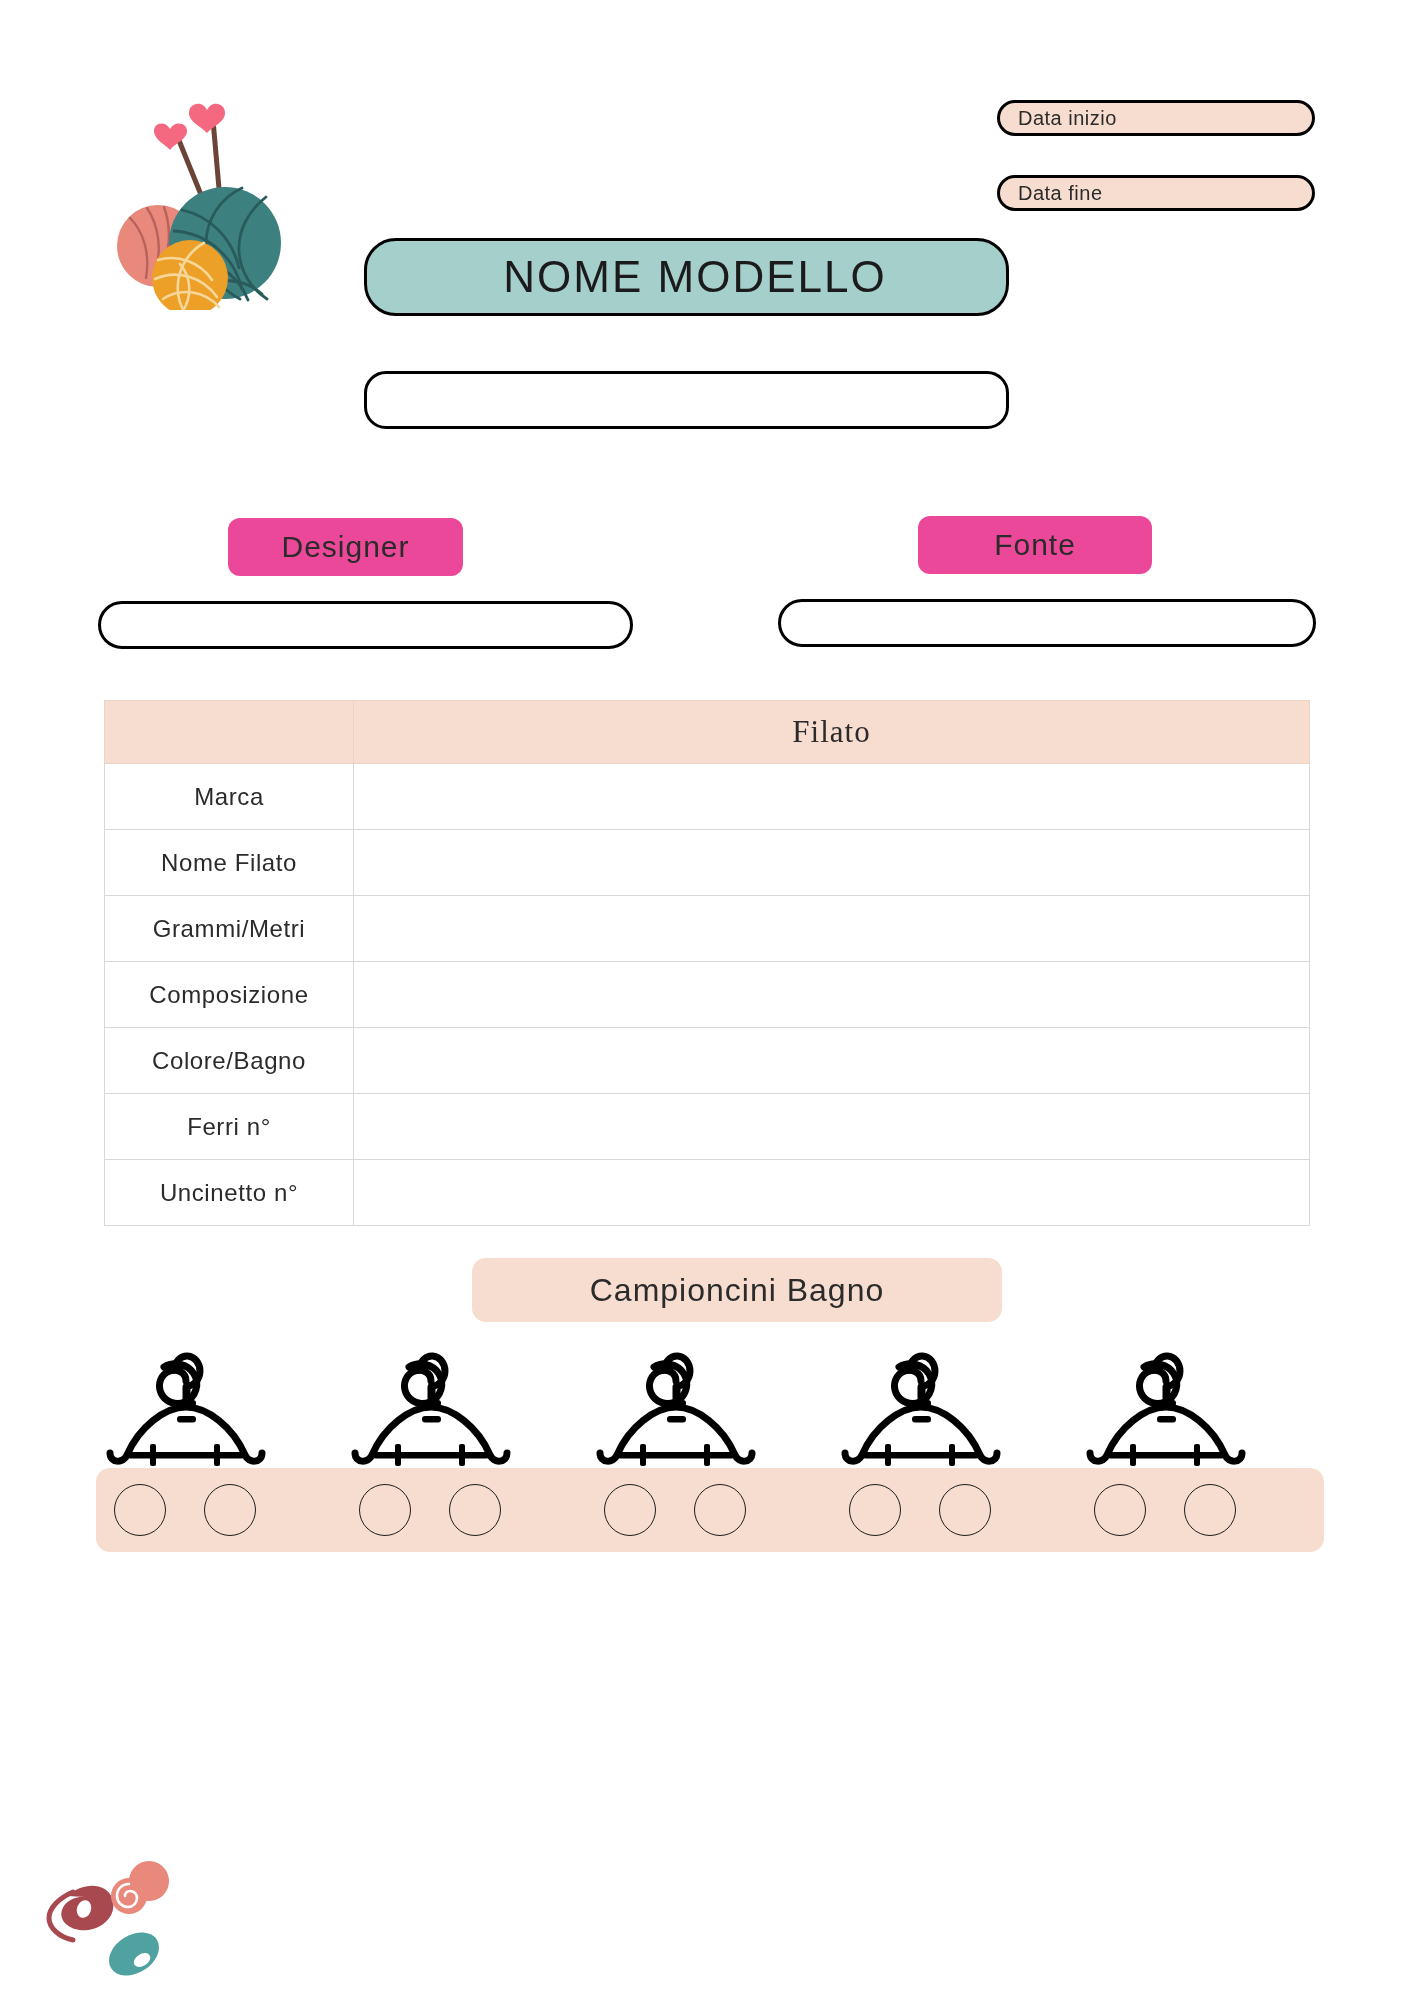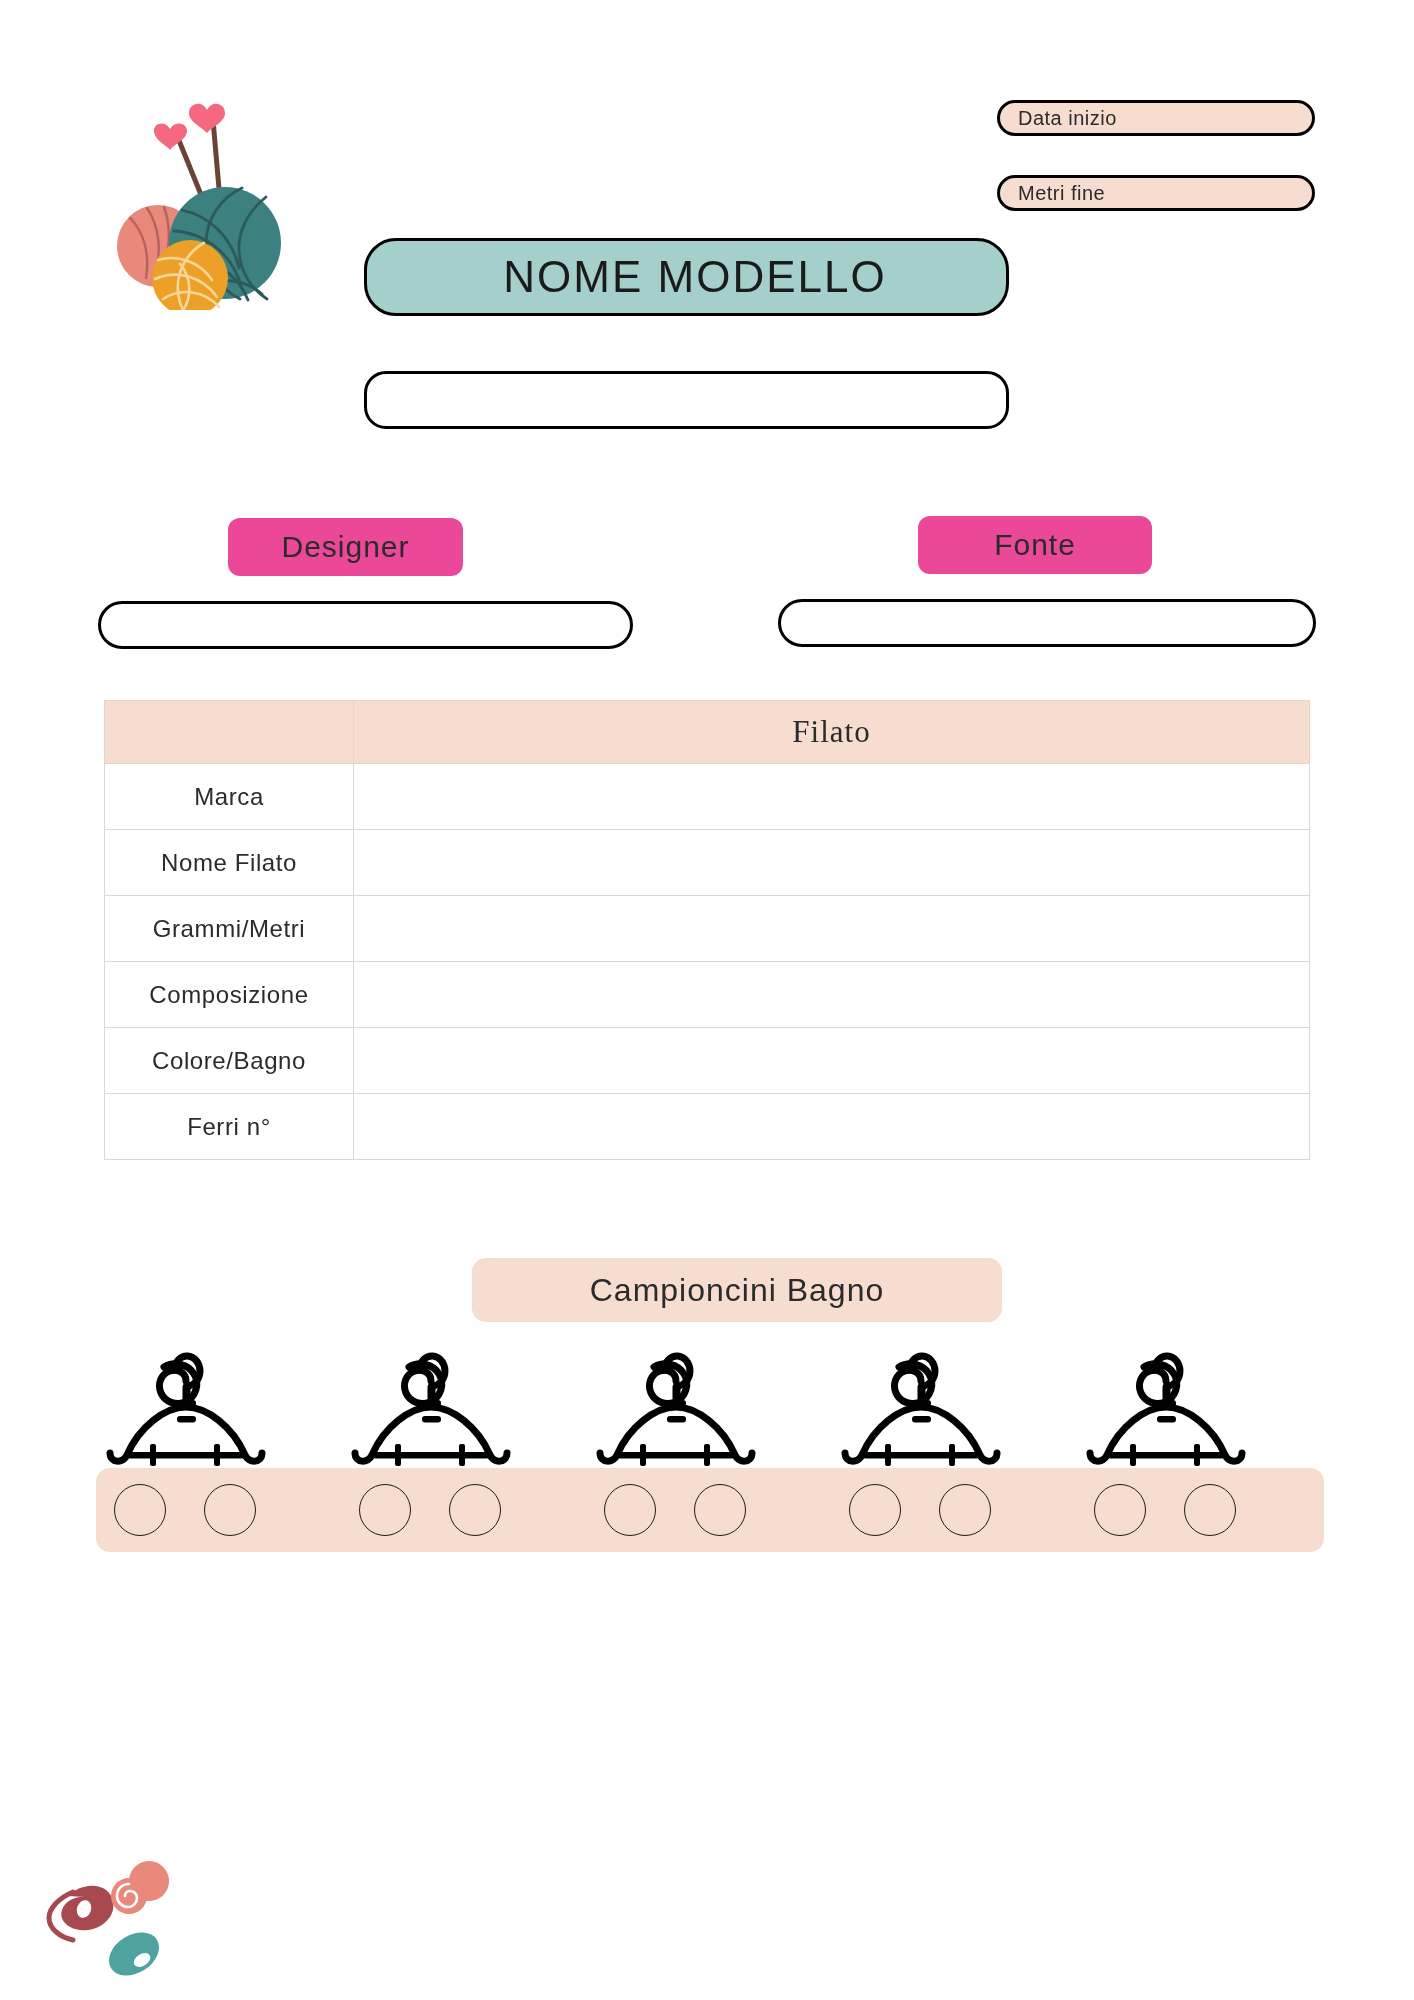--- a/index.html
+++ b/index.html
@@ -164,21 +164,21 @@
         <path d="M104 163 c-18 10 -28 30 -26 50 c2 18 14 33 30 40"></path>
         <path d="M82 232 c10 -14 10 -34 -2 -48"></path>
       </g>
     </svg>
   </div>
 
   <div class="date-chip" id="date-start">
     <span>Data inizio</span>
   </div>
   <div class="date-chip" id="date-end">
-    <span>Metri fine</span>
+    <span>Data fine</span>
   </div>
 
   <div class="title-box">
     <span>NOME MODELLO</span>
   </div>
   <div class="title-input"></div>
 
   <div class="field-label" id="designer-label">
     <span>Designer</span>
   </div>
@@ -218,20 +218,24 @@
           <td class="row-value"></td>
         </tr>
         <tr>
           <td class="row-label">Colore/Bagno</td>
           <td class="row-value"></td>
         </tr>
         <tr>
           <td class="row-label">Ferri n°</td>
           <td class="row-value"></td>
         </tr>
+        <tr>
+          <td class="row-label">Uncinetto n°</td>
+          <td class="row-value"></td>
+        </tr>
       </tbody>
   </table>
 
   <div class="section-chip">
     <span>Campioncini Bagno</span>
   </div>
 
   <div class="hanger-area" id="hanger-area">
       <div class="hanger" style="left: 0px;">
 <svg viewBox="0 0 180 130" width="180" height="130">

